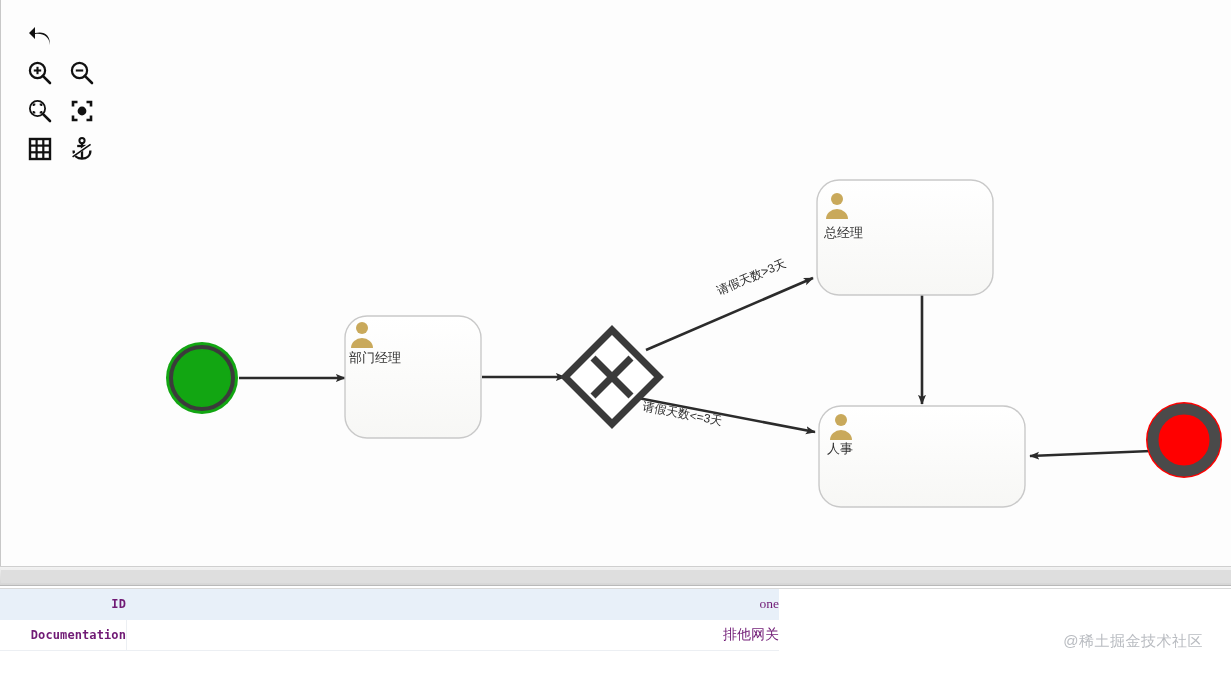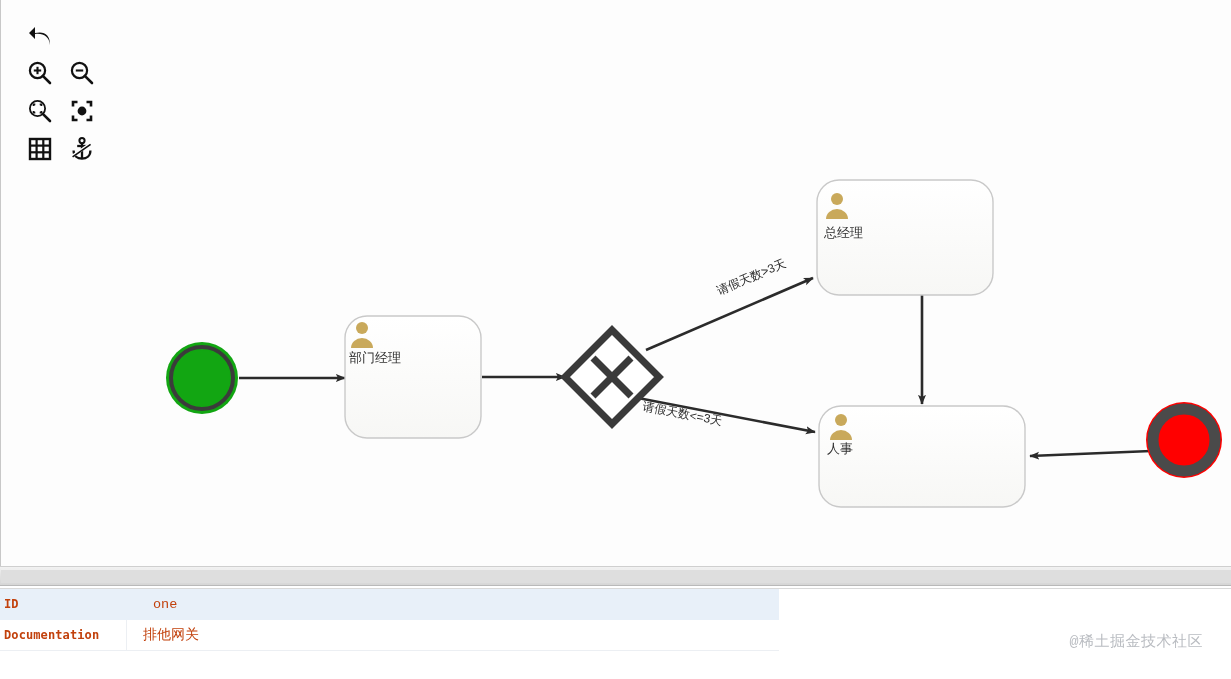--- a/index.html
+++ b/index.html
@@ -63,54 +63,55 @@
   .props-table{
     position:absolute;left:0;top:0;
     width:748px;
     border-collapse:collapse;
     table-layout:fixed;
   }
   .props-table td{
     height:30px;
     padding:0 0 0 4px;
     font-size:12.5px;
-    color:#c2410c;
+    color:#701a75;
     border-bottom:1px solid #eceff3;
     vertical-align:middle;
     white-space:nowrap;
     overflow:hidden;
+    text-align:right;
   }
   .props-table tr.selected td{
     background:#e8f0f9;
     border-bottom:1px solid #e8f0f9;
   }
   .props-table td.k{
     width:122px;
     font-weight:bold;
     font-family:"DejaVu Sans Mono","Liberation Mono",monospace;
     font-size:12px;
     letter-spacing:.1px;
   }
   .props-table td.v{
     width:626px;
     border-left:1px solid #eceff3;
     padding-left:26px;
-    font-family:Liberation Mono, monospace;
+    font-family:Liberation Serif, serif;
     font-size:13.5px;
   }
   .props-table tr.selected td.v{border-left:1px solid #e8f0f9;}
   .props-table td.v.cjk{font-size:14px;padding-left:16px;}
 
   
   .watermark{
     position:absolute;right:28px;top:632px;
     font-size:15px;
     color:#b9bcc1;
     letter-spacing:.5px;
-    font-family:Liberation Mono, monospace;
+    font-family:Liberation Sans, sans-serif;
     user-select:none;
   }
 
   
   .node-label{font-family:"Liberation Sans", sans-serif;font-size:13px;fill:#2f2f2f;}
   .edge-label{font-family:"Liberation Sans", sans-serif;font-size:12px;fill:#2b2b2b;}
 </style>
 </head>
 <body>
 

